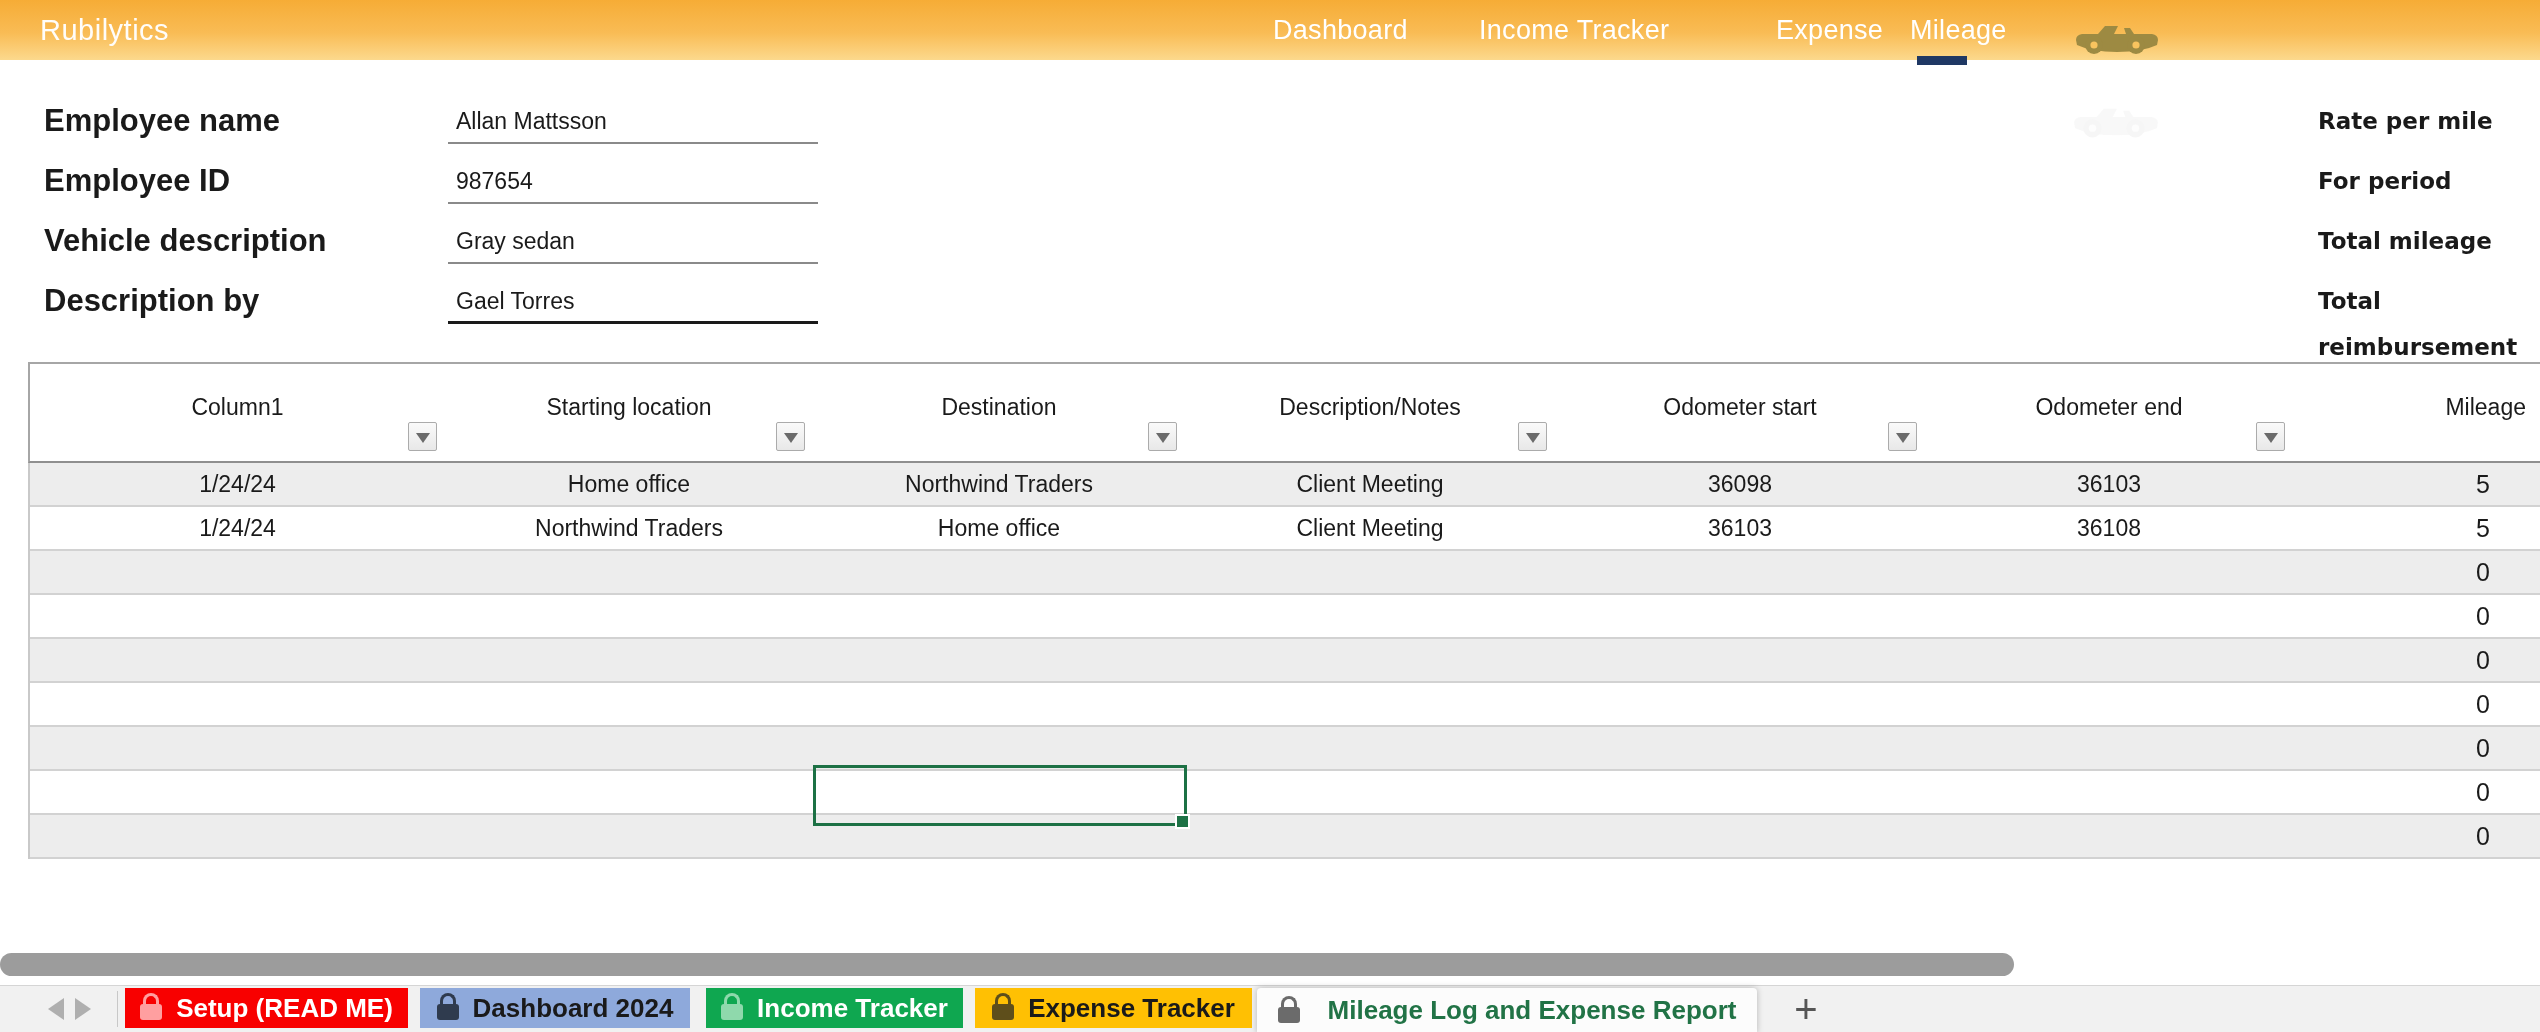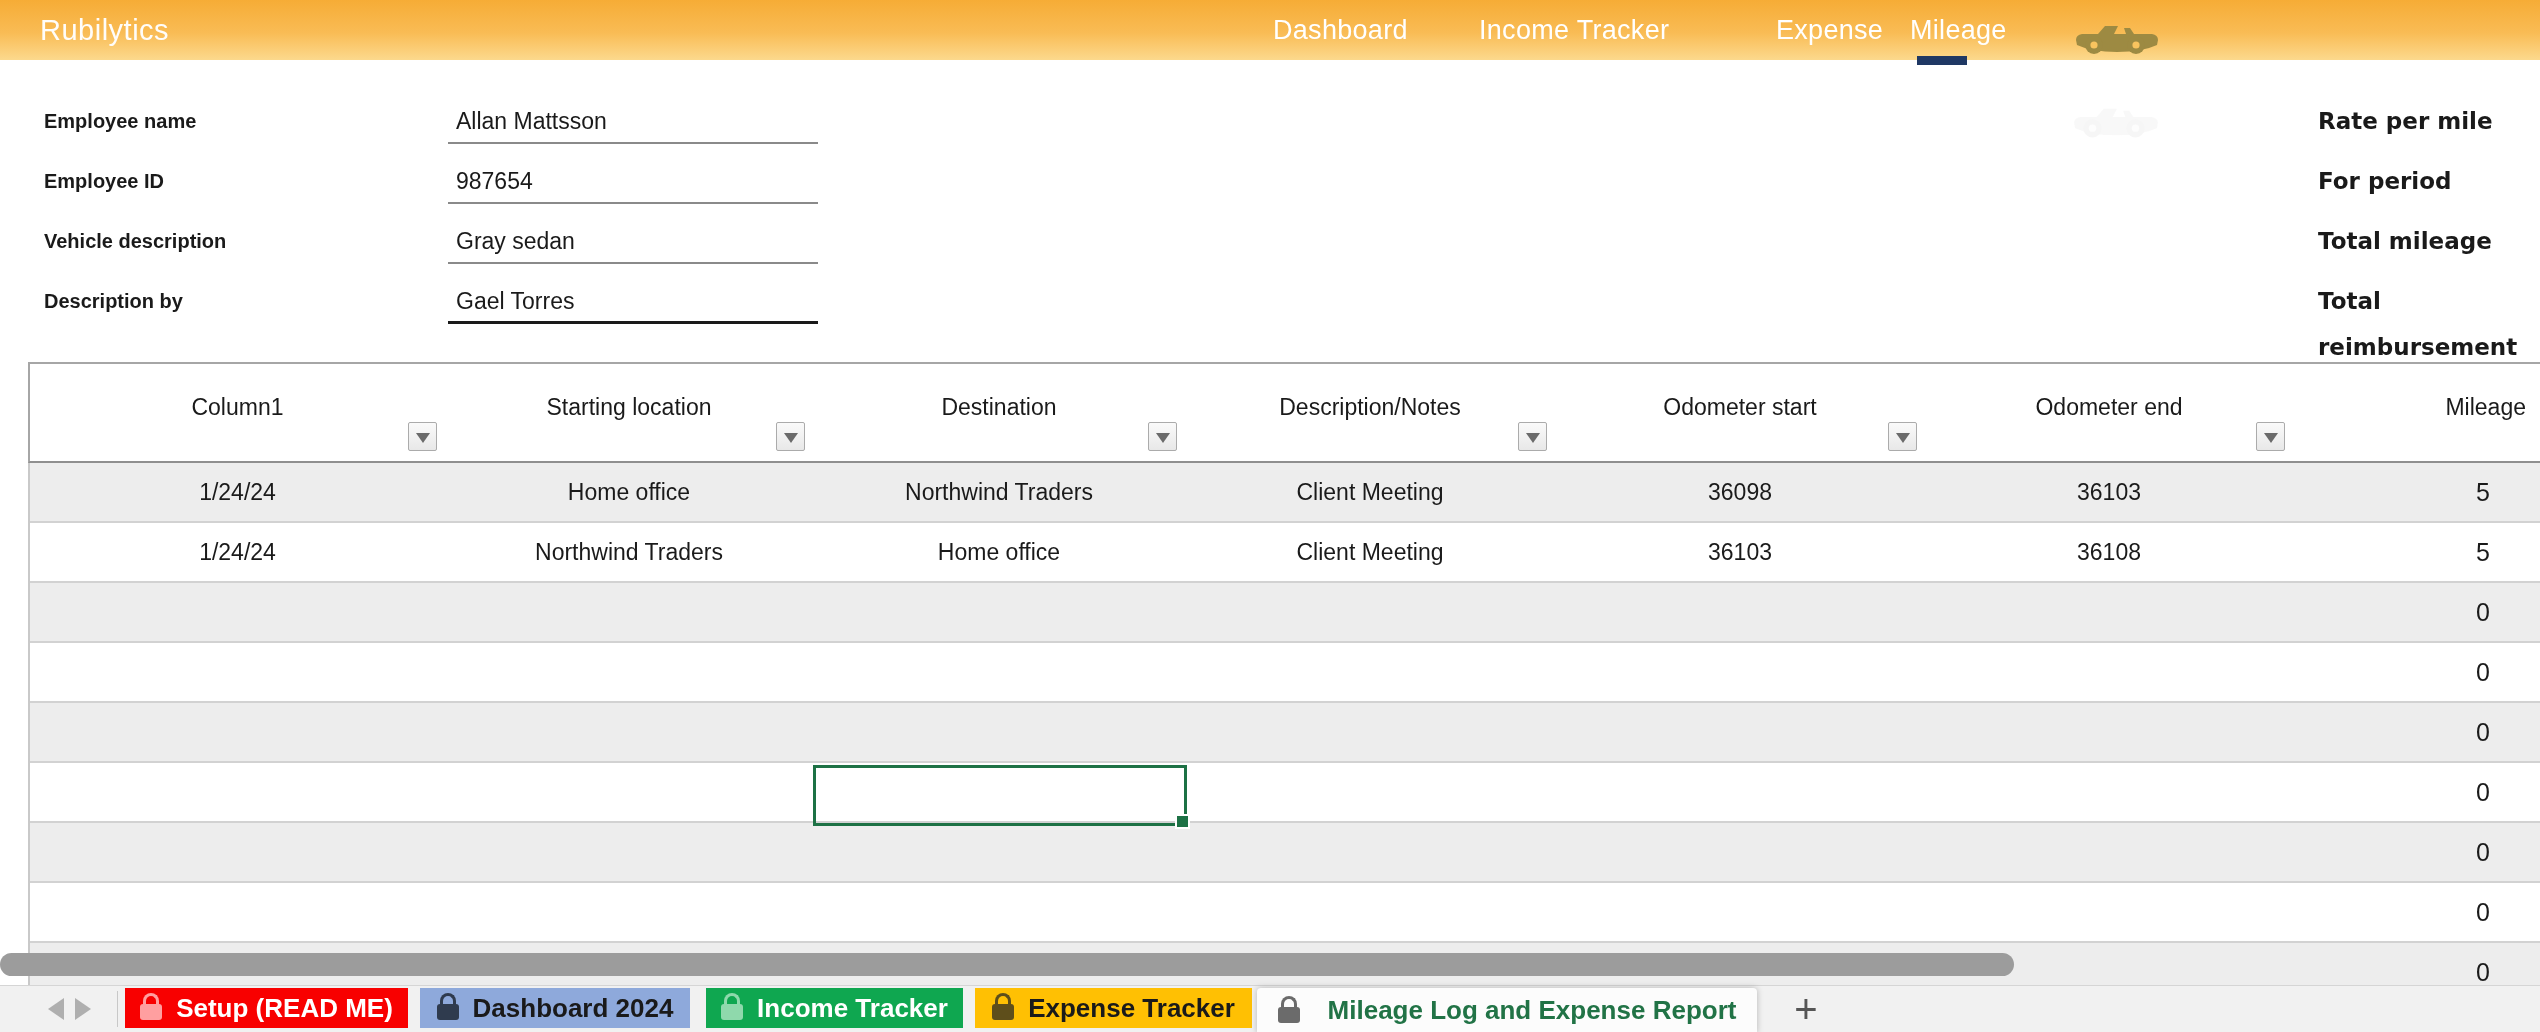--- a/index.html
+++ b/index.html
@@ -13,21 +13,21 @@
          font-size:29px;color:rgba(255,255,255,.97);letter-spacing:.5px;}
   .navitem{position:absolute;top:0;height:76px;line-height:60px;font-size:27px;
            color:#fff;letter-spacing:.3px;cursor:default;text-align:center;}
   .nav-underline{position:absolute;left:1917px;top:56px;width:50px;height:9px;background:#1F3864;}
   .car{position:absolute;left:2074px;top:18px;width:86px;height:38px;}
   .ghostcar{position:absolute;left:2072px;top:100px;width:88px;height:40px;opacity:.55;}
 
   
   .fieldrow{position:absolute;left:0;width:2540px;height:46px;line-height:46px;}
   .f0{top:98px}.f1{top:158px}.f2{top:218px}.f3{top:278px}
-  .flabel{position:absolute;left:44px;font-weight:bold;font-size:20px;}
+  .flabel{position:absolute;left:44px;font-weight:bold;font-size:31px;}
   .fvalue{position:absolute;left:448px;width:370px;height:46px;padding-left:8px;
           font-size:23px;border-bottom:2px solid #8a8a8a;box-sizing:border-box;}
   .fvalue.active-underline{border-bottom:3px solid #1a1a1a;}
   .slabel{position:absolute;left:2318px;font-weight:bold;font-size:23px;
           font-family:"DejaVu Sans", sans-serif;}
 
   
   .tablewrap{position:absolute;left:28px;top:362px;width:2512px;}
   .thead{position:relative;height:101px;background:#fff;
          border-top:2px solid #A6A6A6;border-left:2px solid #A6A6A6;
@@ -36,21 +36,21 @@
   .hlabel{position:absolute;left:0;right:0;top:30px;text-align:center;
           font-weight:normal;font-size:23px;}
   .hlabel.right{text-align:right;padding-right:12px;}
   .filterbtn{position:absolute;right:8px;bottom:10px;width:27px;height:27px;
              background:linear-gradient(180deg,#FAFAFA,#E8E8E8);
              border:1px solid #ABABAB;border-radius:2px;display:flex;
              align-items:center;justify-content:center;cursor:pointer;}
   .tri{width:0;height:0;border-left:7px solid transparent;border-right:7px solid transparent;
        border-top:10px solid #6A6A6A;margin-top:2px;}
   .tbody{position:relative;border-left:2px solid #C9C9C9;box-sizing:border-box;}
-  .trow{display:flex;height:60px;border-bottom:2px solid #D2D2D2;box-sizing:border-box;}
+  .trow{display:flex;height:44px;border-bottom:2px solid #D2D2D2;box-sizing:border-box;}
   .trow.band{background:#EDEDED;}
   .trow.plain{background:#FFFFFF;}
   .tcell{display:flex;align-items:center;justify-content:center;font-size:23px;}
   .c0{width:415px}.c1{width:368px}.c2{width:372px}.c3{width:370px}
   .c4{width:370px}.c5{width:368px}.c6{width:245px}
   .tcell.c6{justify-content:flex-end;padding-right:48px;box-sizing:border-box;font-size:25px;}
 
   
   .selcell{position:absolute;left:785px;top:403px;width:374px;height:61px;
            border:3px solid #1D7145;box-sizing:border-box;background:transparent;}

